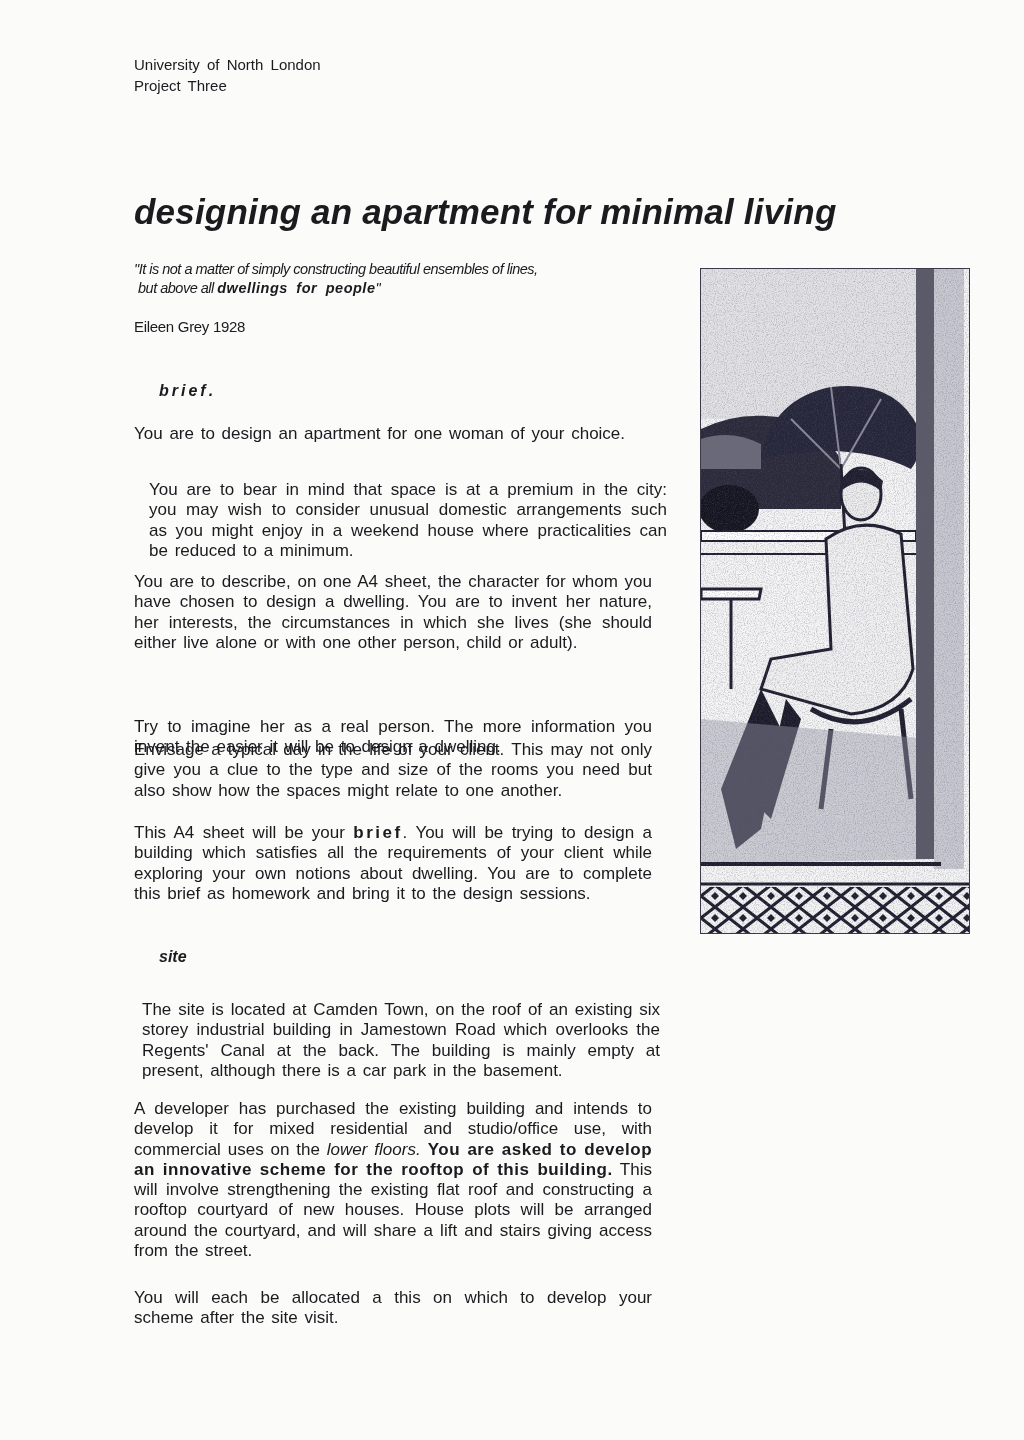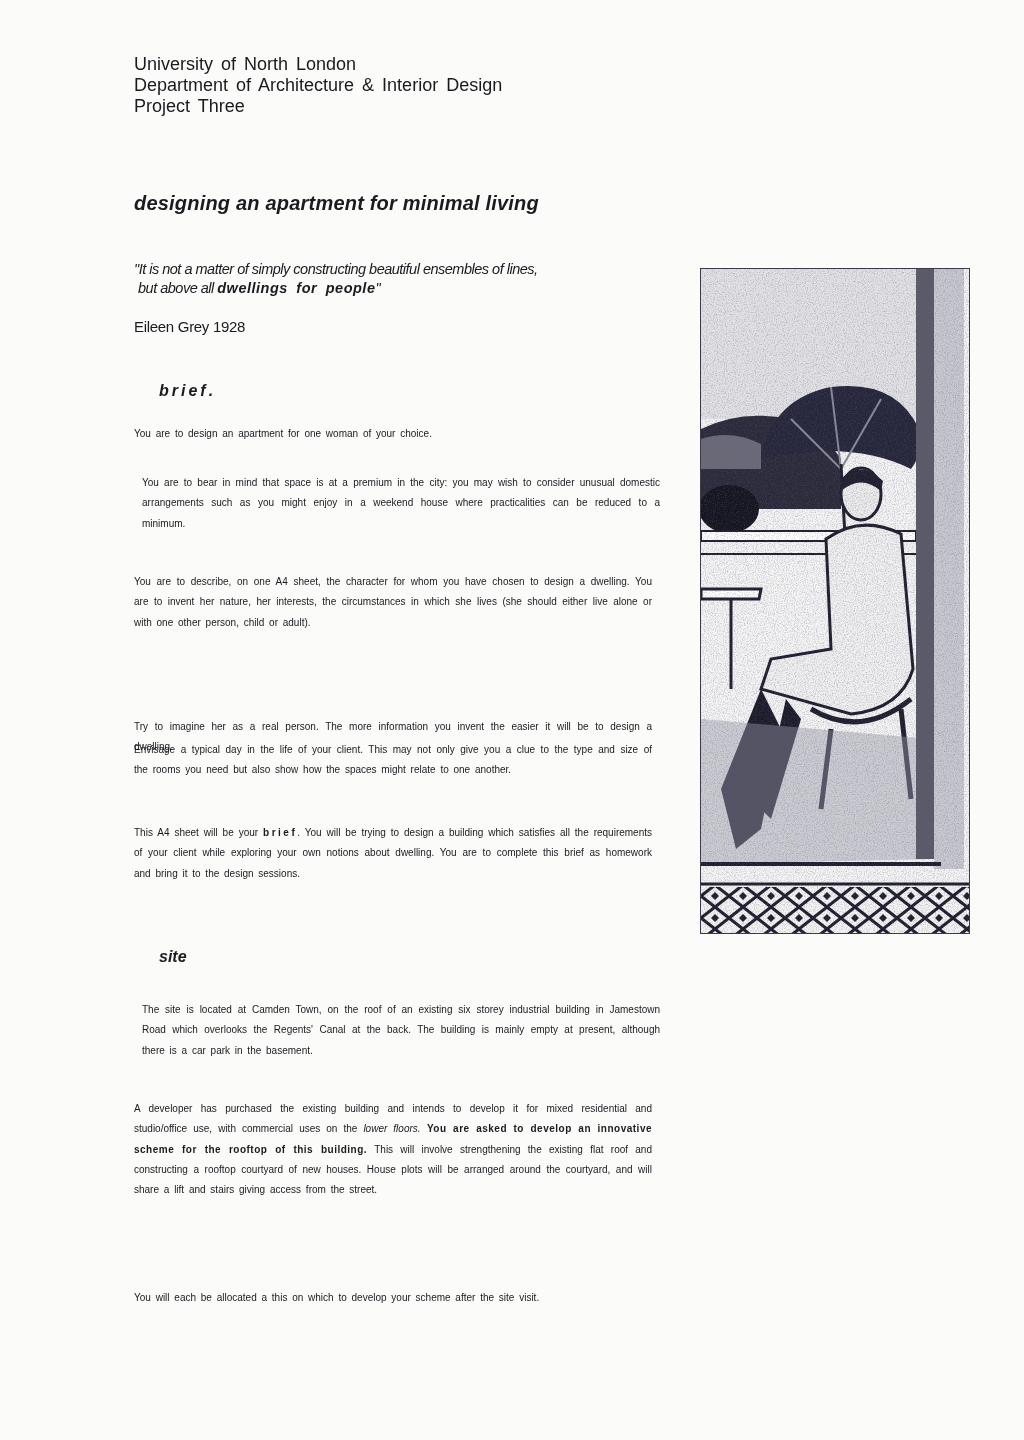--- a/index.html
+++ b/index.html
@@ -1,66 +1,65 @@
 <!DOCTYPE html>
 <html><head>
 <meta charset="utf-8">
 <style>
   html, body { margin: 0; padding: 0; }
   body {
     width: 1024px; height: 1440px; background: #fbfbfa; position: relative; overflow: hidden;
     font-family: "Liberation Sans", sans-serif; color: #1a1a1f;
   }
-  .header { position: absolute; left: 134px; top: 54px; font-size: 18px; line-height: 21px; }
+  .header { position: absolute; left: 134px; top: 54px; font-size: 15px; line-height: 21px; }
   .header div { word-spacing: 3px; }
   .title {
-    position: absolute; left: 134px; top: 192px; font-size: 20px; font-weight: bold; font-style: italic;
+    position: absolute; left: 134px; top: 192px; font-size: 35px; font-weight: bold; font-style: italic;
     letter-spacing: 0.2px; margin: 0;
   }
   .quote { position: absolute; left: 134px; top: 260px; font-size: 14.5px; font-style: italic; line-height: 19px; letter-spacing: -0.5px; }
   .quote b { font-style: italic; letter-spacing: 0.5px; word-spacing: 4px; }
   .quote .l2 { padding-left: 4px; }
   .author { position: absolute; left: 134px; top: 318px; font-size: 15px; letter-spacing: -0.3px; }
   .heading { position: absolute; left: 134px; font-size: 16px; font-weight: bold; font-style: italic; margin-left: 25px; }
   .heading.brief { top: 382px; letter-spacing: 3px; }
   .heading.site { top: 948px; }
   .para {
-    position: absolute; left: 134px; width: 518px; font-size: 10px; line-height: 20.3px;
+    position: absolute; left: 134px; width: 518px; font-size: 17px; line-height: 20.3px;
     text-align: justify; text-align-last: left; word-spacing: 2px;
   }
   .para .spaced { font-weight: bold; letter-spacing: 2.5px; }
   .para b { letter-spacing: 0.5px; }
   .para i { font-style: italic; margin-top: 10px; }
   .illustration {
     position: absolute; left: 700px; top: 268px; width: 268px; height: 664px;
     border: 1px solid #3a3a48; background: #ffffff;
   }
   .illustration svg { display: block; }
 </style>
 </head>
 <body>
 
 <div class="header">
   <div>University of North London</div>
-  <div>Department of Architecture &amp; Interior Design</div>
   <div>Project Three</div>
 </div>
 
 <h1 class="title">designing an apartment for minimal living</h1>
 
 <div class="quote">
   <div>"It is not a matter of simply constructing beautiful ensembles of lines,</div>
   <div class="l2"><span>but above all </span><b>dwellings for people</b><span>"</span></div>
 </div>
 <div class="author">Eileen Grey 1928</div>
 
 <div class="heading brief">brief.</div>
 
 <p class="para" style="top:424px;margin:0">You are to design an apartment for one woman of your choice.</p>
-<p class="para" style="top:465px;margin:8px">You are to bear in mind that space is at a premium in the city: you may wish to consider unusual domestic arrangements such as you might enjoy in a weekend house where practicalities can be reduced to a minimum.</p>
+<p class="para" style="top:465px;margin:15px">You are to bear in mind that space is at a premium in the city: you may wish to consider unusual domestic arrangements such as you might enjoy in a weekend house where practicalities can be reduced to a minimum.</p>
 <p class="para" style="top:572px;margin:0">You are to describe, on one A4 sheet, the character for whom you  have chosen to design a dwelling. You are to invent her nature, her interests, the circumstances in which she lives (she should either live alone or with one other person, child or adult).</p>
 <p class="para" style="top:717px;margin:0">Try to imagine her as a real person. The more information you invent the easier it will be to design a dwelling.</p>
 <p class="para" style="top:740px;margin:0">Envisage a typical day in the life of your client. This may not only give you a clue to the type and size of the rooms you need but also show how the spaces might relate to one another.</p>
 <p class="para" style="top:823px;margin:0"><span>This A4 sheet will be your </span><span class="spaced">brief</span><span>. You will be trying to design a building which satisfies all the requirements of your client while exploring your own notions about dwelling. You are to complete this brief as homework and bring it to the design sessions.</span></p>
 
 <div class="heading site">site</div>
 
 <p class="para" style="top:992px;margin:8px">The site is located at Camden Town, on the roof of an existing six storey industrial building in Jamestown Road which overlooks the Regents' Canal at the back. The building is mainly empty at present, although there is a car park in the basement.</p>
 <p class="para" style="top:1099px;margin:0"><span>A developer has purchased the existing building and intends to develop it for mixed residential and studio/office use, with commercial uses on the </span><i>lower floors.</i><b> You are asked to develop an innovative scheme for the rooftop of this building.</b><span> This will involve strengthening the existing flat roof and constructing a rooftop courtyard of new houses. House plots will be arranged around the courtyard, and will share a lift and stairs giving access from the street.</span></p>
 <p class="para" style="top:1288px;margin:0">You will each be allocated a this on which to develop your scheme after the site visit.</p>

